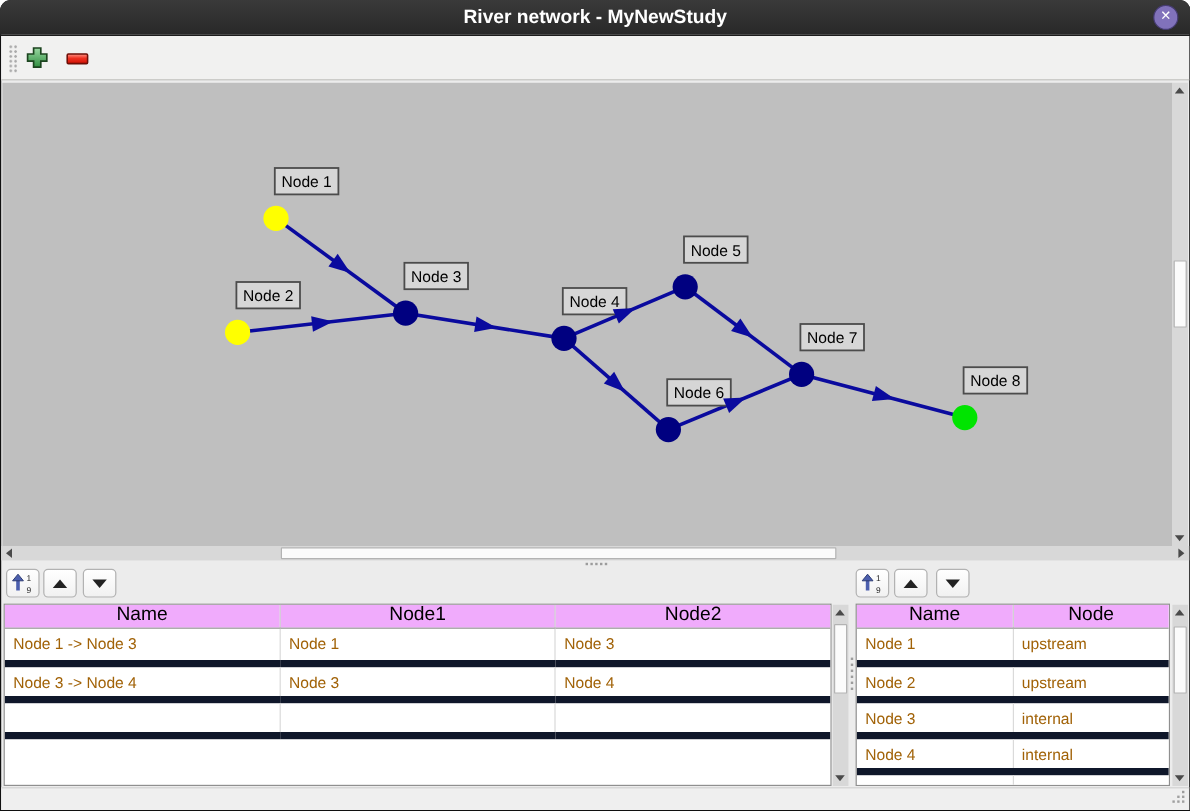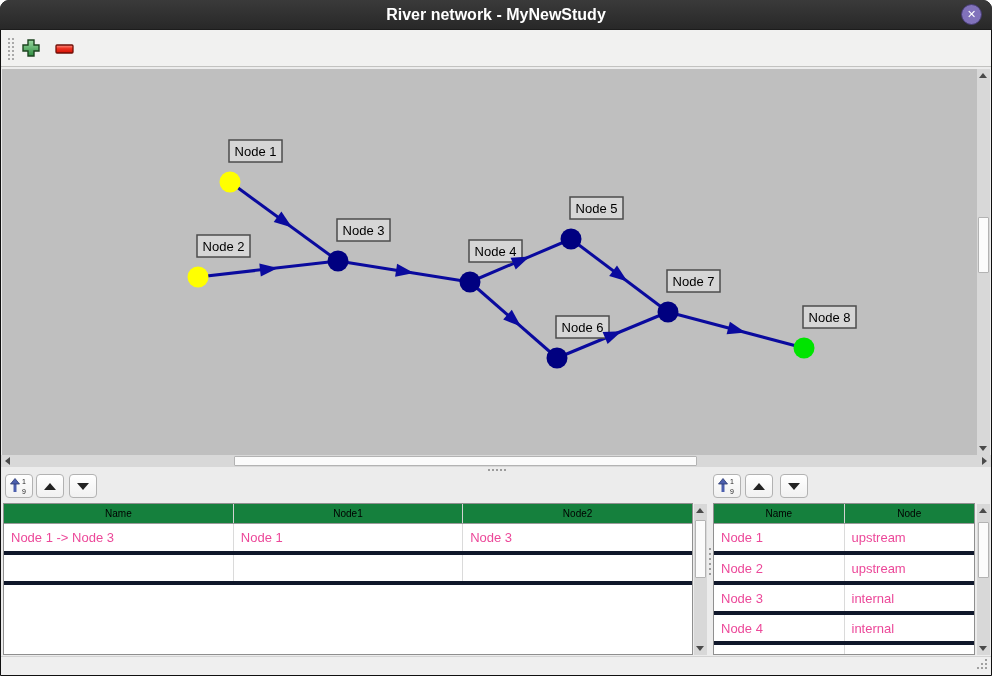--- a/index.html
+++ b/index.html
@@ -62,25 +62,25 @@
     border-radius:4px;
   }
   .mini-btn .tri-up, .mini-btn .tri-down { left:7px; top:8px;
     border-left-width:6px; border-right-width:6px; }
   .mini-btn .tri-up { border-bottom:7px solid #222; }
   .mini-btn .tri-down { border-top:7px solid #222; }
   
   .tablewrap { position:absolute; top:503px; height:152px; background:#fff;
     border:1px solid #8f8f8f; overflow:hidden; }
   table { border-collapse:collapse; table-layout:fixed; width:100%; background:#fff; }
-  th { height:19px; background:#15803d; font-weight:normal; font-size:10px;
+  th { height:19px; background:#f0abfc; font-weight:normal; font-size:16px;
     border-bottom:1px solid #9a9a9a; border-right:1px solid #d2d2d2; }
   th:last-child { border-right:none; }
-  td { height:30px; font-size:13px; padding-left:7px; color:#ec4899;
-    border-bottom:4px solid #0f172a; border-right:1px solid #dadada; }
+  td { height:30px; font-size:13px; padding-left:7px; color:#a16207;
+    border-bottom:6px solid #0f172a; border-right:1px solid #dadada; }
   td:last-child { border-right:none; }
   
   .statusbar { position:absolute; left:1px; top:656px; width:990px; height:19px;
     background:#efefef; border-top:1px solid #d2d2d2; }
 </style>
 </head>
 <body>
 
 <div class="window">
 
@@ -218,20 +218,25 @@
             <th>Node2</th>
           </tr>
         </thead>
       <tbody>
           <tr>
             <td>Node 1 -&gt; Node 3</td>
             <td>Node 1</td>
             <td>Node 3</td>
           </tr>
           <tr>
+            <td>Node 3 -&gt; Node 4</td>
+            <td>Node 3</td>
+            <td>Node 4</td>
+          </tr>
+          <tr>
             <td></td>
             <td></td>
             <td></td>
           </tr>
         </tbody>
     </table>
   </div>
 
   <div class="sb sb-v" style="left:694px; top:504px; height:151px;">
     <div class="tri tri-up" style="left:2px; top:4px;"></div>

